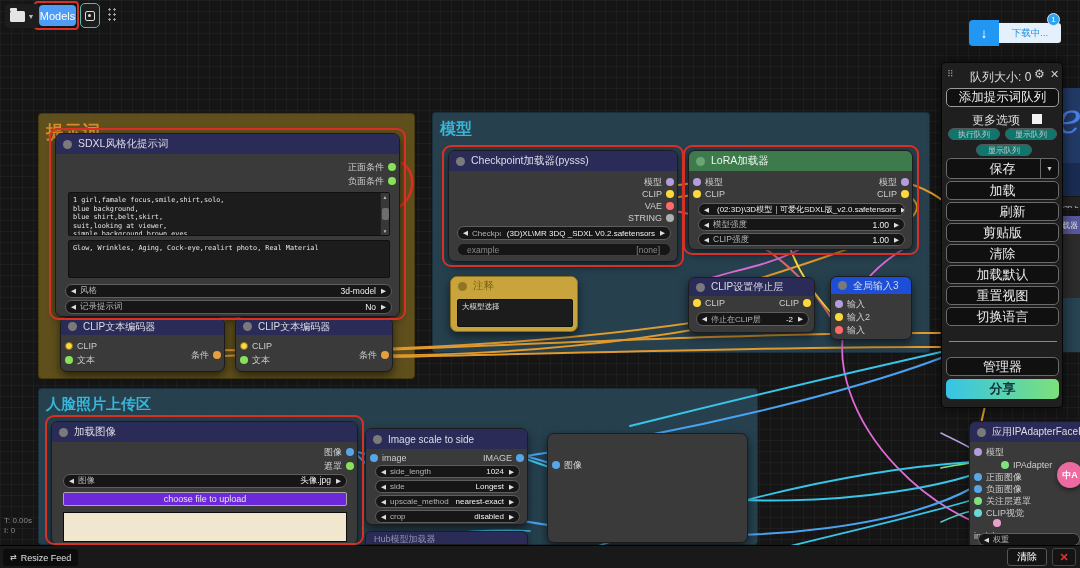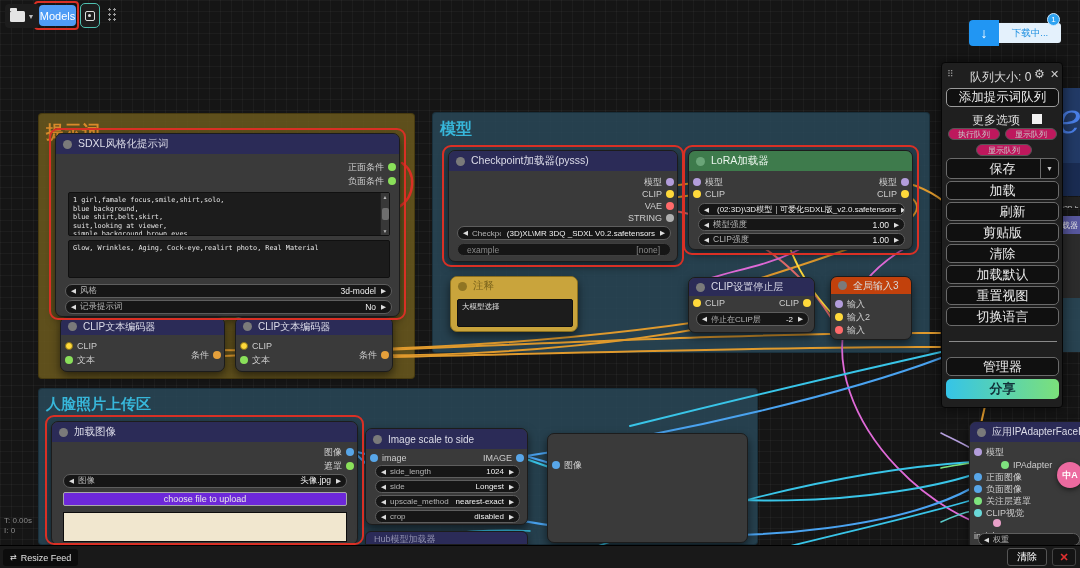--- a/index.html
+++ b/index.html
@@ -39,21 +39,21 @@
           font-size:5px; color:#bbb; padding:1px 0; }
   .sthumb { width:7px; height:12px; background:#6e6e6e; border-radius:2px; }
   
   .redbox { position:absolute; border:2px solid #d93025; border-radius:9px; z-index:4; pointer-events:none; }
   
   #panel { position:absolute; left:941px; top:62px; width:122px; height:346px; background:#1f1f1f;
            border:1px solid #060606; border-radius:4px; box-shadow:0 0 14px rgba(0,0,0,.6); z-index:20; }
   .pbtn { position:absolute; left:4px; width:113px; background:#101010; border:1px solid #6a6a6a;
           border-radius:5px; color:#ececec; font-size:13px; display:flex; align-items:center;
           justify-content:center; }
-  .spill { position:absolute; background:#be185d; border:1px solid #565656; border-radius:7px;
+  .spill { position:absolute; background:#0f766e; border:1px solid #565656; border-radius:7px;
            color:#c8c8c8; font-size:8px; display:flex; align-items:center; justify-content:center; }
   
   #watermark { position:absolute; left:648px; top:498px; display:flex; align-items:center; gap:14px;
                z-index:40; opacity:.8; pointer-events:none; }
   #wm-text { font-size:27px; letter-spacing:2px; color:#b7bbc0; white-space:nowrap; }
   .wm-icon { position:relative; width:48px; height:42px; display:inline-block; }
   .wm-b1 { position:absolute; left:0; top:2px; width:30px; height:25px; background:#b7bbc0; border-radius:13px; }
   .wm-b1::before, .wm-b1::after { content:""; position:absolute; top:9px; width:4px; height:4px;
       border-radius:50%; background:#30343a; }
   .wm-b1::before { left:8px; } .wm-b1::after { left:17px; }
@@ -285,21 +285,21 @@
     </div>
     <div class="pill" style="left:7px;top:34px;width:113px;height:14px;font-size:8px;">
       <span class="arr">◀</span>
       <span class="lab">停止在CLIP层</span>
       <span class="val">-2</span>
       <span class="arr">▶</span>
     </div>
   </div>
 
   <div class="node" style="left:830px;top:276px;width:82px;height:64px;">
-    <div class="nhead" style="height:17px;font-size:10px;background:#c2410c;color:#d8d8d8;">
+    <div class="nhead" style="height:17px;font-size:10px;background:#1d4ed8;color:#d8d8d8;">
       <span class="ndot"></span>
       <span>全局输入3</span>
     </div>
     <div class="slot" style="left:4px;top:21px;">
       <span class="dot" style="background:#b39ddb;"></span>
       <span>输入</span>
     </div>
     <div class="slot" style="left:4px;top:34px;">
       <span class="dot" style="background:#ffd93b;"></span>
       <span>输入2</span>

